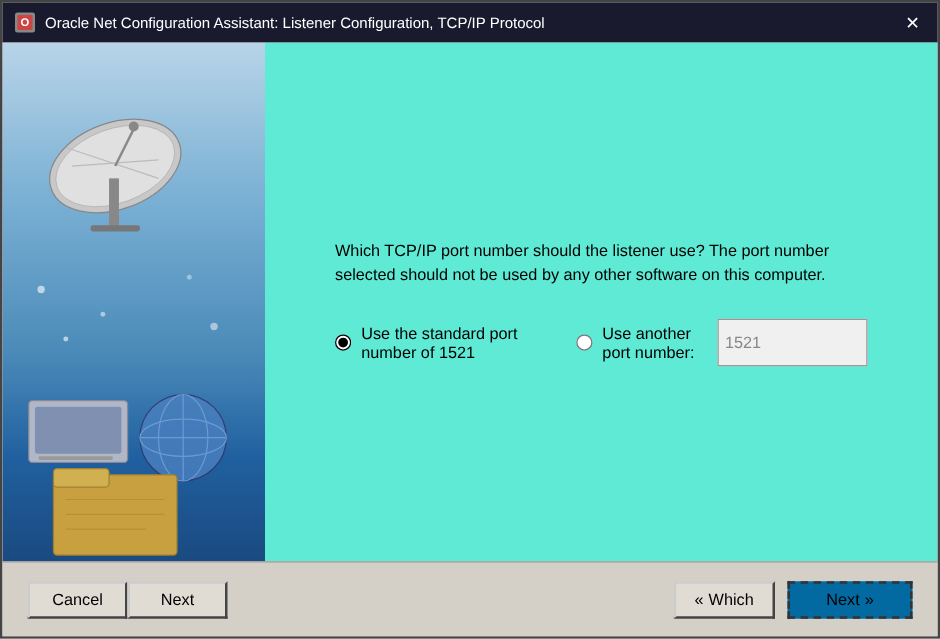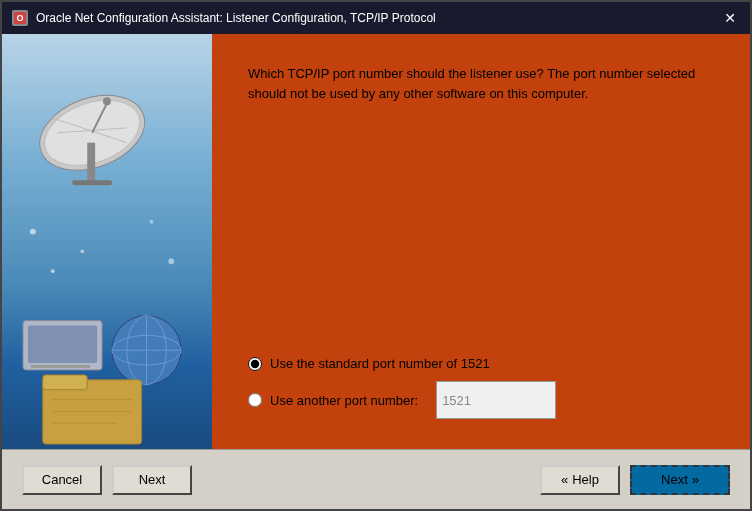--- a/index.html
+++ b/index.html
@@ -76,35 +76,34 @@
       align-items: center;
       justify-content: center;
     }
     .left-panel-inner {
       width: 100%;
       height: 100%;
       position: relative;
     }
     .right-panel {
       flex: 1;
-      background: #c2410c;
-      padding: 30px 36px;
-      display: flex;
-      flex-direction: column;
-      justify-content: space-between;
+      background: #5eead4;
+      padding: 30px 56px;
+      display: flex;
+      flex-direction: column;
+      justify-content: center;
     }
     .description-text {
       font-size: 13px;
       color: #000;
       line-height: 1.5;
       margin-bottom: 25px;
     }
     .radio-group {
       display: flex;
-      flex-direction: column;
       gap: 10px;
     }
     .radio-option {
       display: flex;
       align-items: center;
       gap: 8px;
     }
     .radio-input {
       width: 14px;
       height: 14px;
@@ -129,21 +128,20 @@
       height: 60px;
       background: #d4d0c8;
       border-top: 1px solid #999;
       display: flex;
       align-items: center;
       padding: 0 20px;
       flex-shrink: 0;
     }
     .footer-left {
       display: flex;
-      gap: 10px;
     }
     .footer-right {
       margin-left: auto;
       display: flex;
       gap: 10px;
       align-items: center;
       flex-direction: column;
       align-items: flex-end;
     }
     .footer-buttons {
@@ -276,21 +274,21 @@
 
   <div class="footer">
     <div class="footer-left">
       <button class="btn">Cancel</button>
       <button class="btn">Next</button>
     </div>
     <div class="footer-right">
       <div class="footer-buttons">
         <button class="btn">
           <span>«</span>
-          <span>Help</span>
+          <span>Which</span>
         </button>
         <button class="btn btn-next">
           <span>Next</span>
           <span>»</span>
         </button>
       </div>
     </div>
   </div>
 </div>
 

